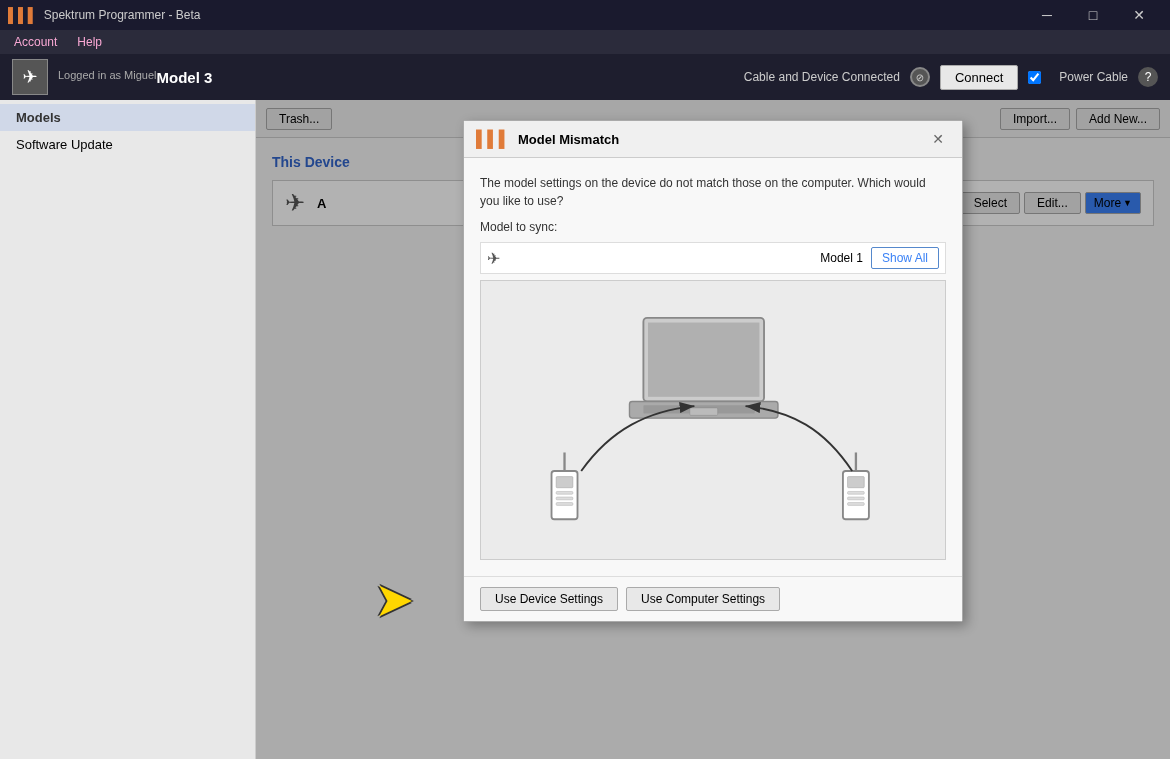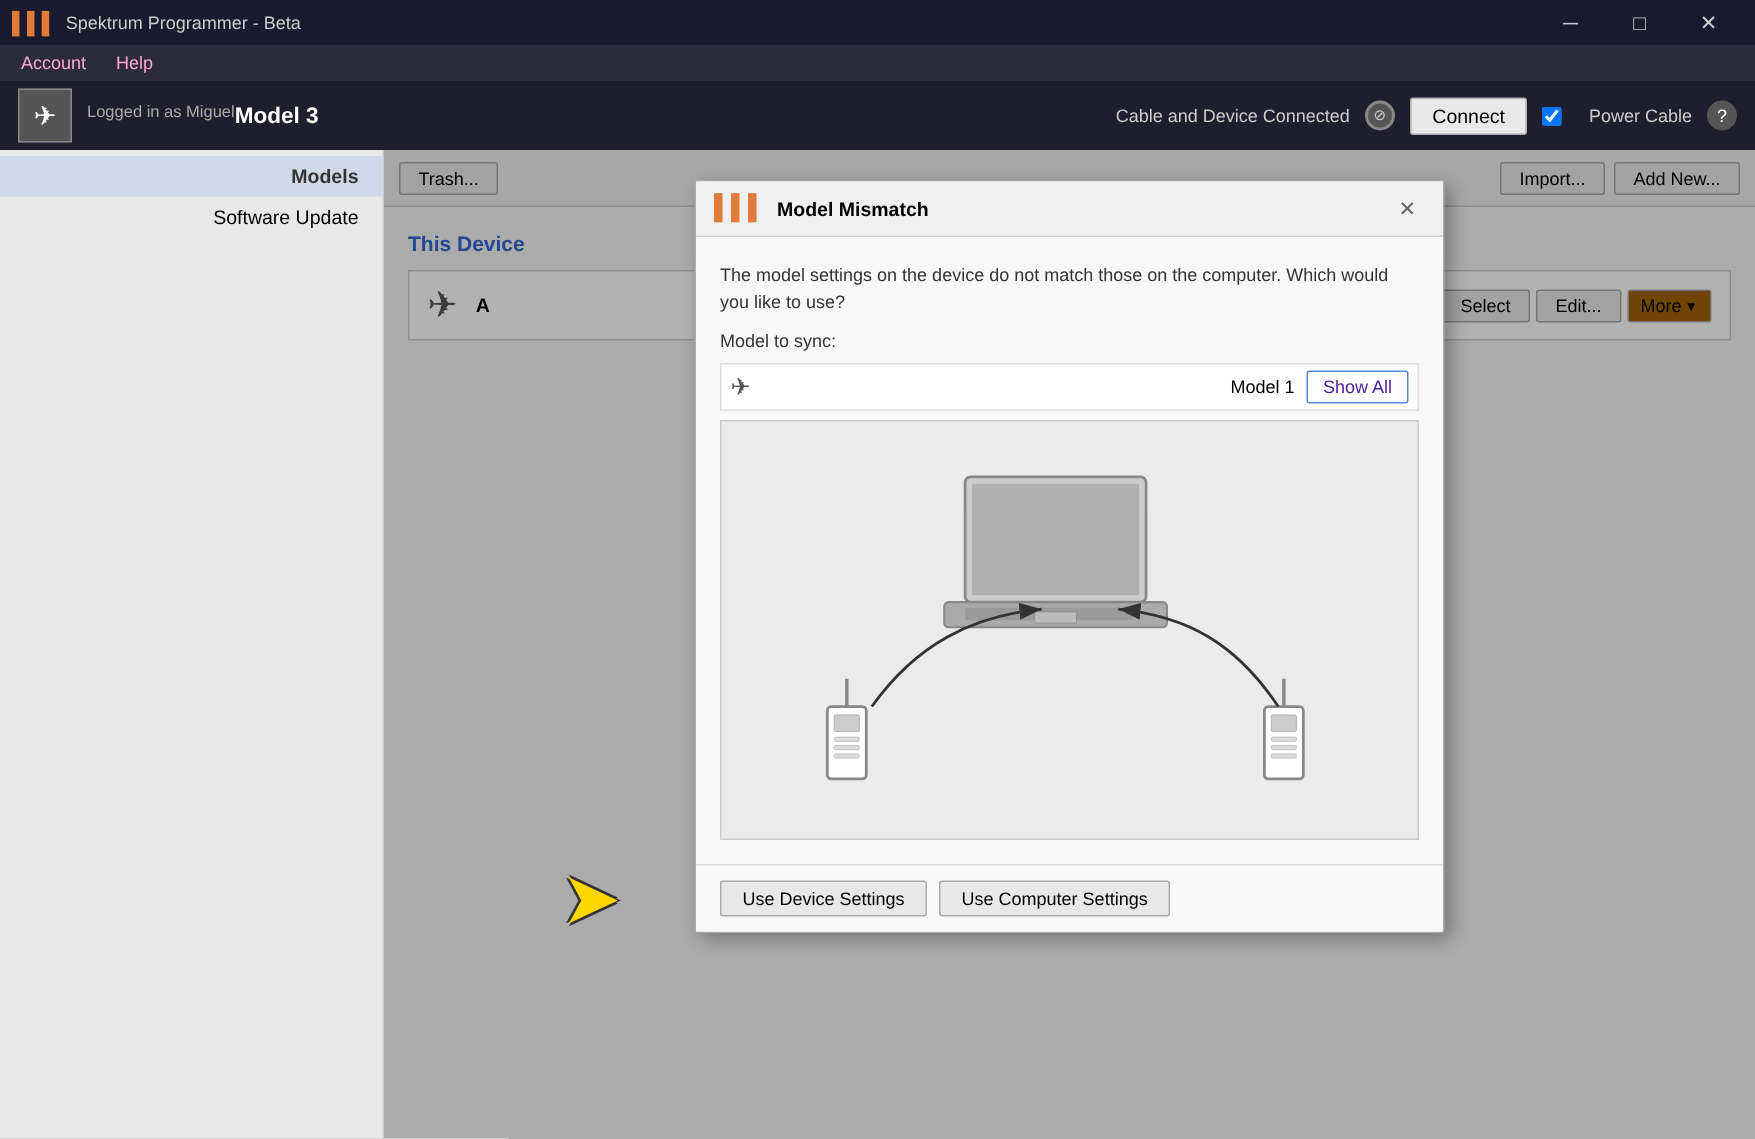--- a/index.html
+++ b/index.html
@@ -84,21 +84,20 @@
     
     .sidebar {
       width: 256px; background: #e8e8e8;
       border-right: 1px solid #ccc;
       padding-top: 4px;
     }
     .sidebar-item {
       padding: 6px 16px;
       cursor: pointer;
       font-size: 13px;
-      text-align: right;
     }
     .sidebar-item.active { background: #d0d8e8; font-weight: bold; color: #333; }
 
     
     .content { flex: 1; background: #f5f5f5; overflow: hidden; position: relative; }
     .content-toolbar {
       height: 38px; background: #f0f0f0;
       border-bottom: 1px solid #ccc;
       display: flex; align-items: center; padding: 0 10px; gap: 6px;
     }
@@ -118,21 +117,21 @@
       width: calc(100% - 0px);
     }
     .model-icon { font-size: 24px; color: #555; margin-right: 12px; }
     .model-name { font-size: 13px; font-weight: bold; }
     .model-actions { margin-left: auto; display: flex; gap: 4px; }
     .model-action-btn {
       background: #e8e8e8; border: 1px solid #aaa;
       padding: 3px 12px; cursor: pointer; font-size: 12px; border-radius: 2px;
     }
     .model-more-btn {
-      background: #a16207; border: 1px solid #aaa;
+      background: #3b82f6; border: 1px solid #aaa;
       padding: 3px 8px; cursor: pointer; font-size: 12px; border-radius: 2px;
       display: flex; align-items: center; gap: 2px;
     }
 
     
     .modal-overlay {
       position: absolute; top: 0; left: 0; right: 0; bottom: 0;
       background: rgba(0,0,0,0.3);
       display: flex; align-items: flex-start; justify-content: center;
       padding-top: 20px;
@@ -165,21 +164,21 @@
     
     .modal-model-row {
       display: flex; align-items: center; gap: 8px;
       padding: 4px 6px; background: white; border: 1px solid #ddd; margin-bottom: 6px;
     }
     .modal-model-icon { font-size: 16px; color: #555; }
     .modal-model-name { font-size: 12px; flex: 1; text-align: right; }
     .show-all-btn {
       background: white; border: 1px solid #5588cc;
       padding: 3px 10px; cursor: pointer; font-size: 12px;
-      border-radius: 2px; color: #4c1d95;
+      border-radius: 2px; color: #3b82f6;
     }
 
     
     .diagram-area {
       background: #ebebeb;
       border: 1px solid #ccc;
       height: 280px;
       position: relative;
       margin-bottom: 0;
       display: flex; align-items: center; justify-content: center;

